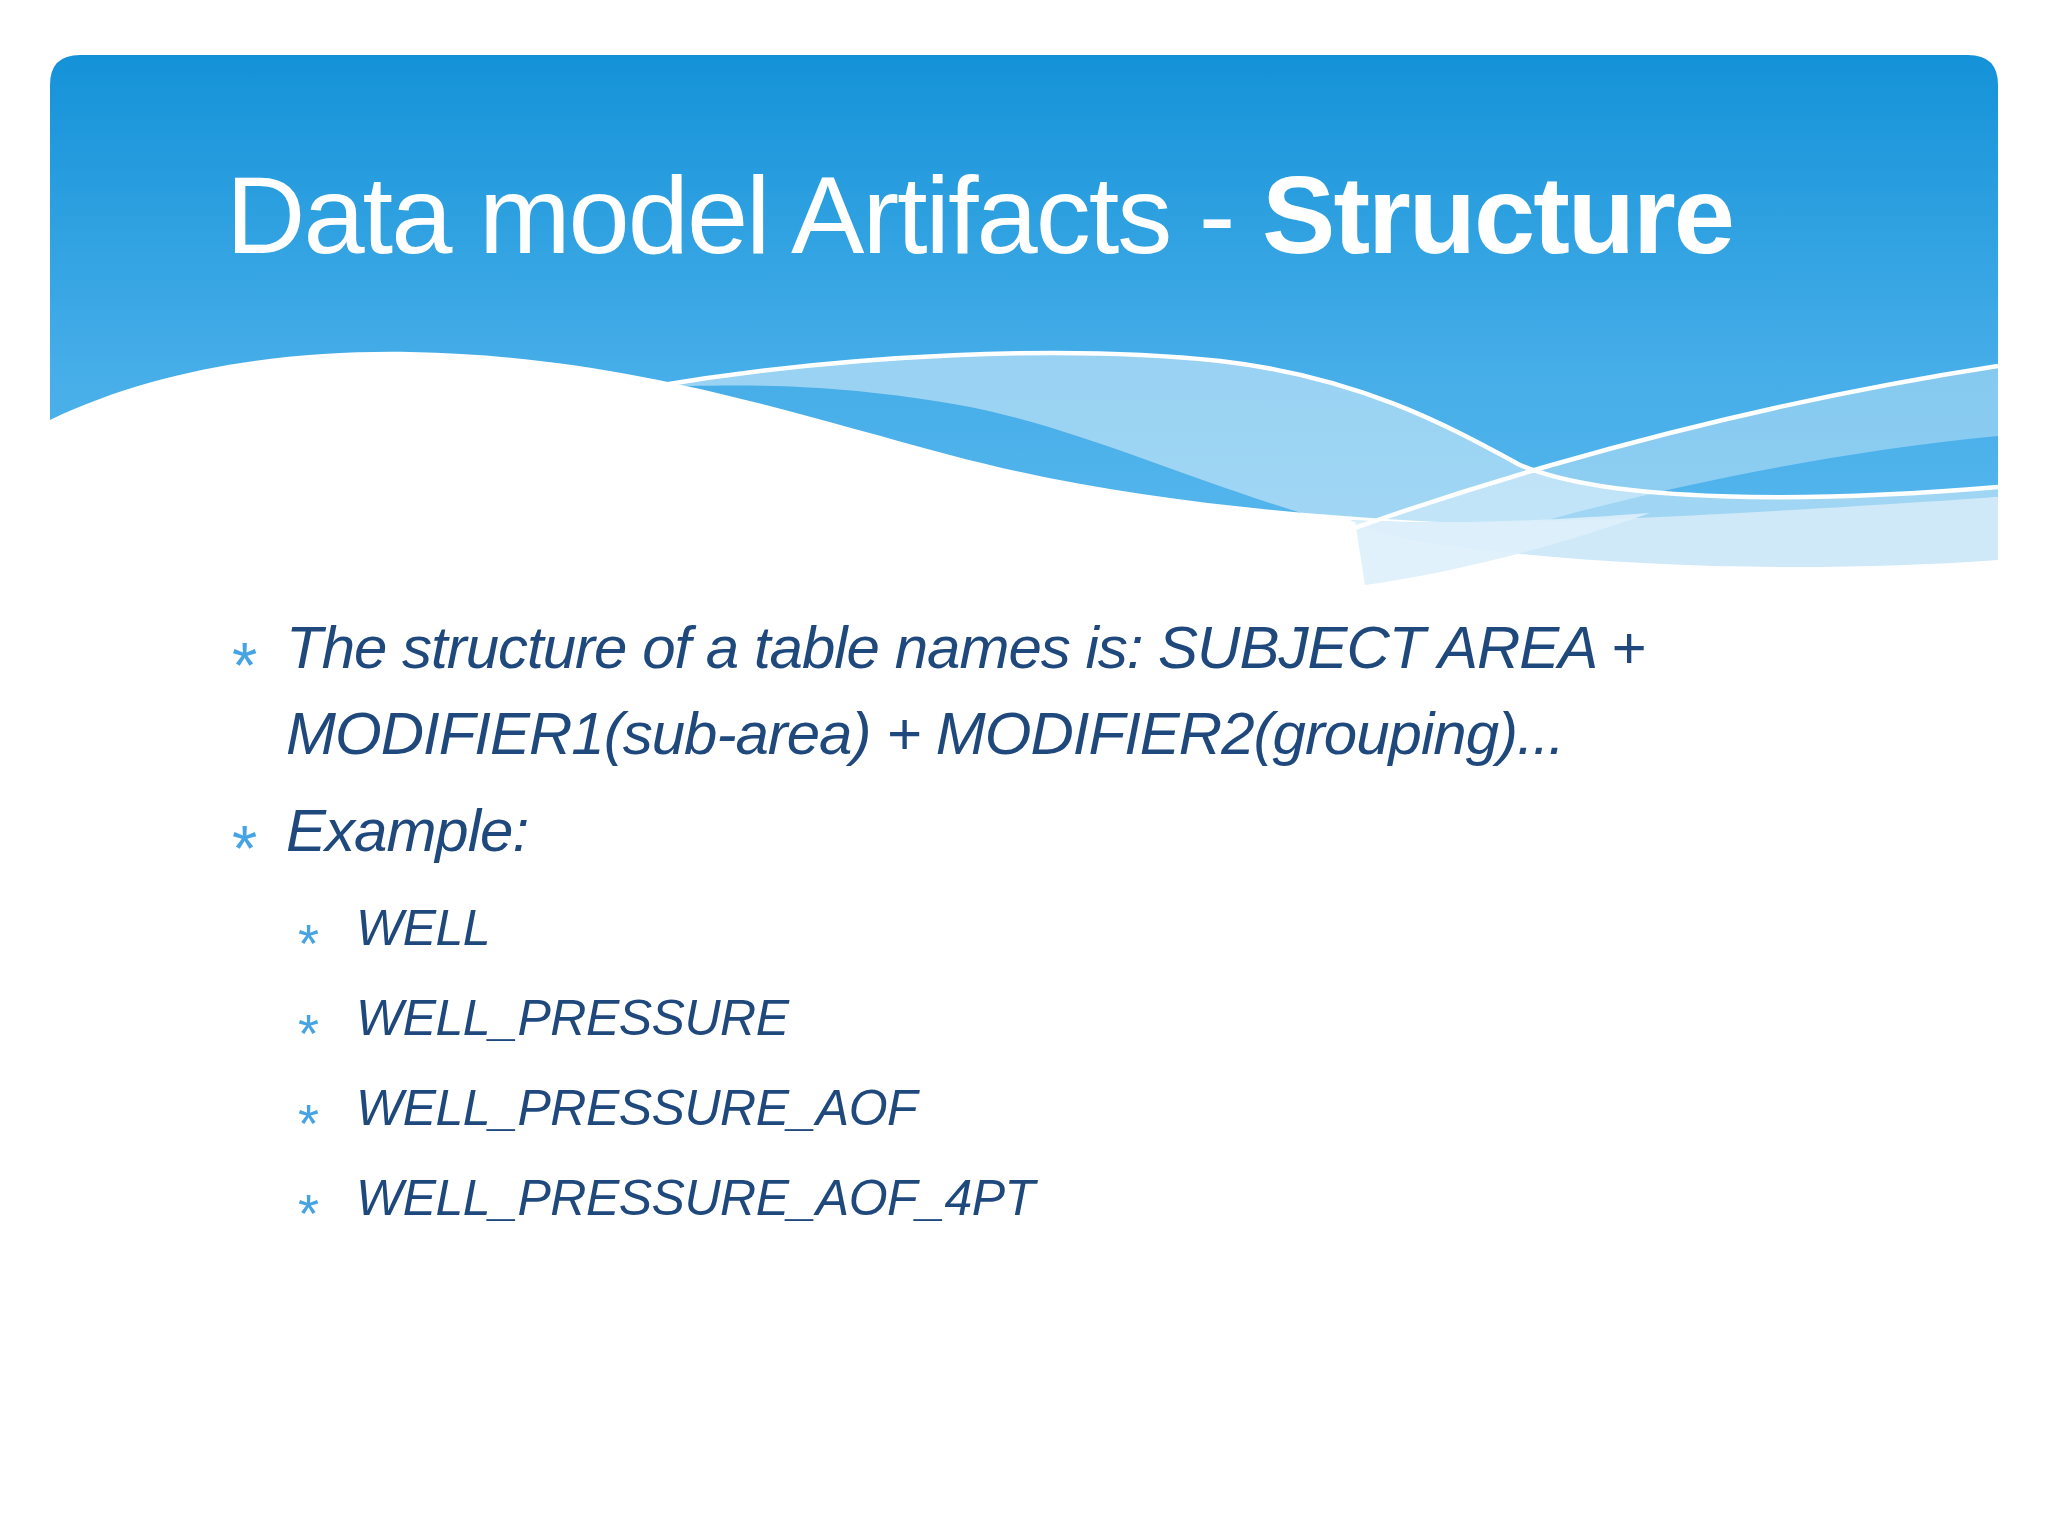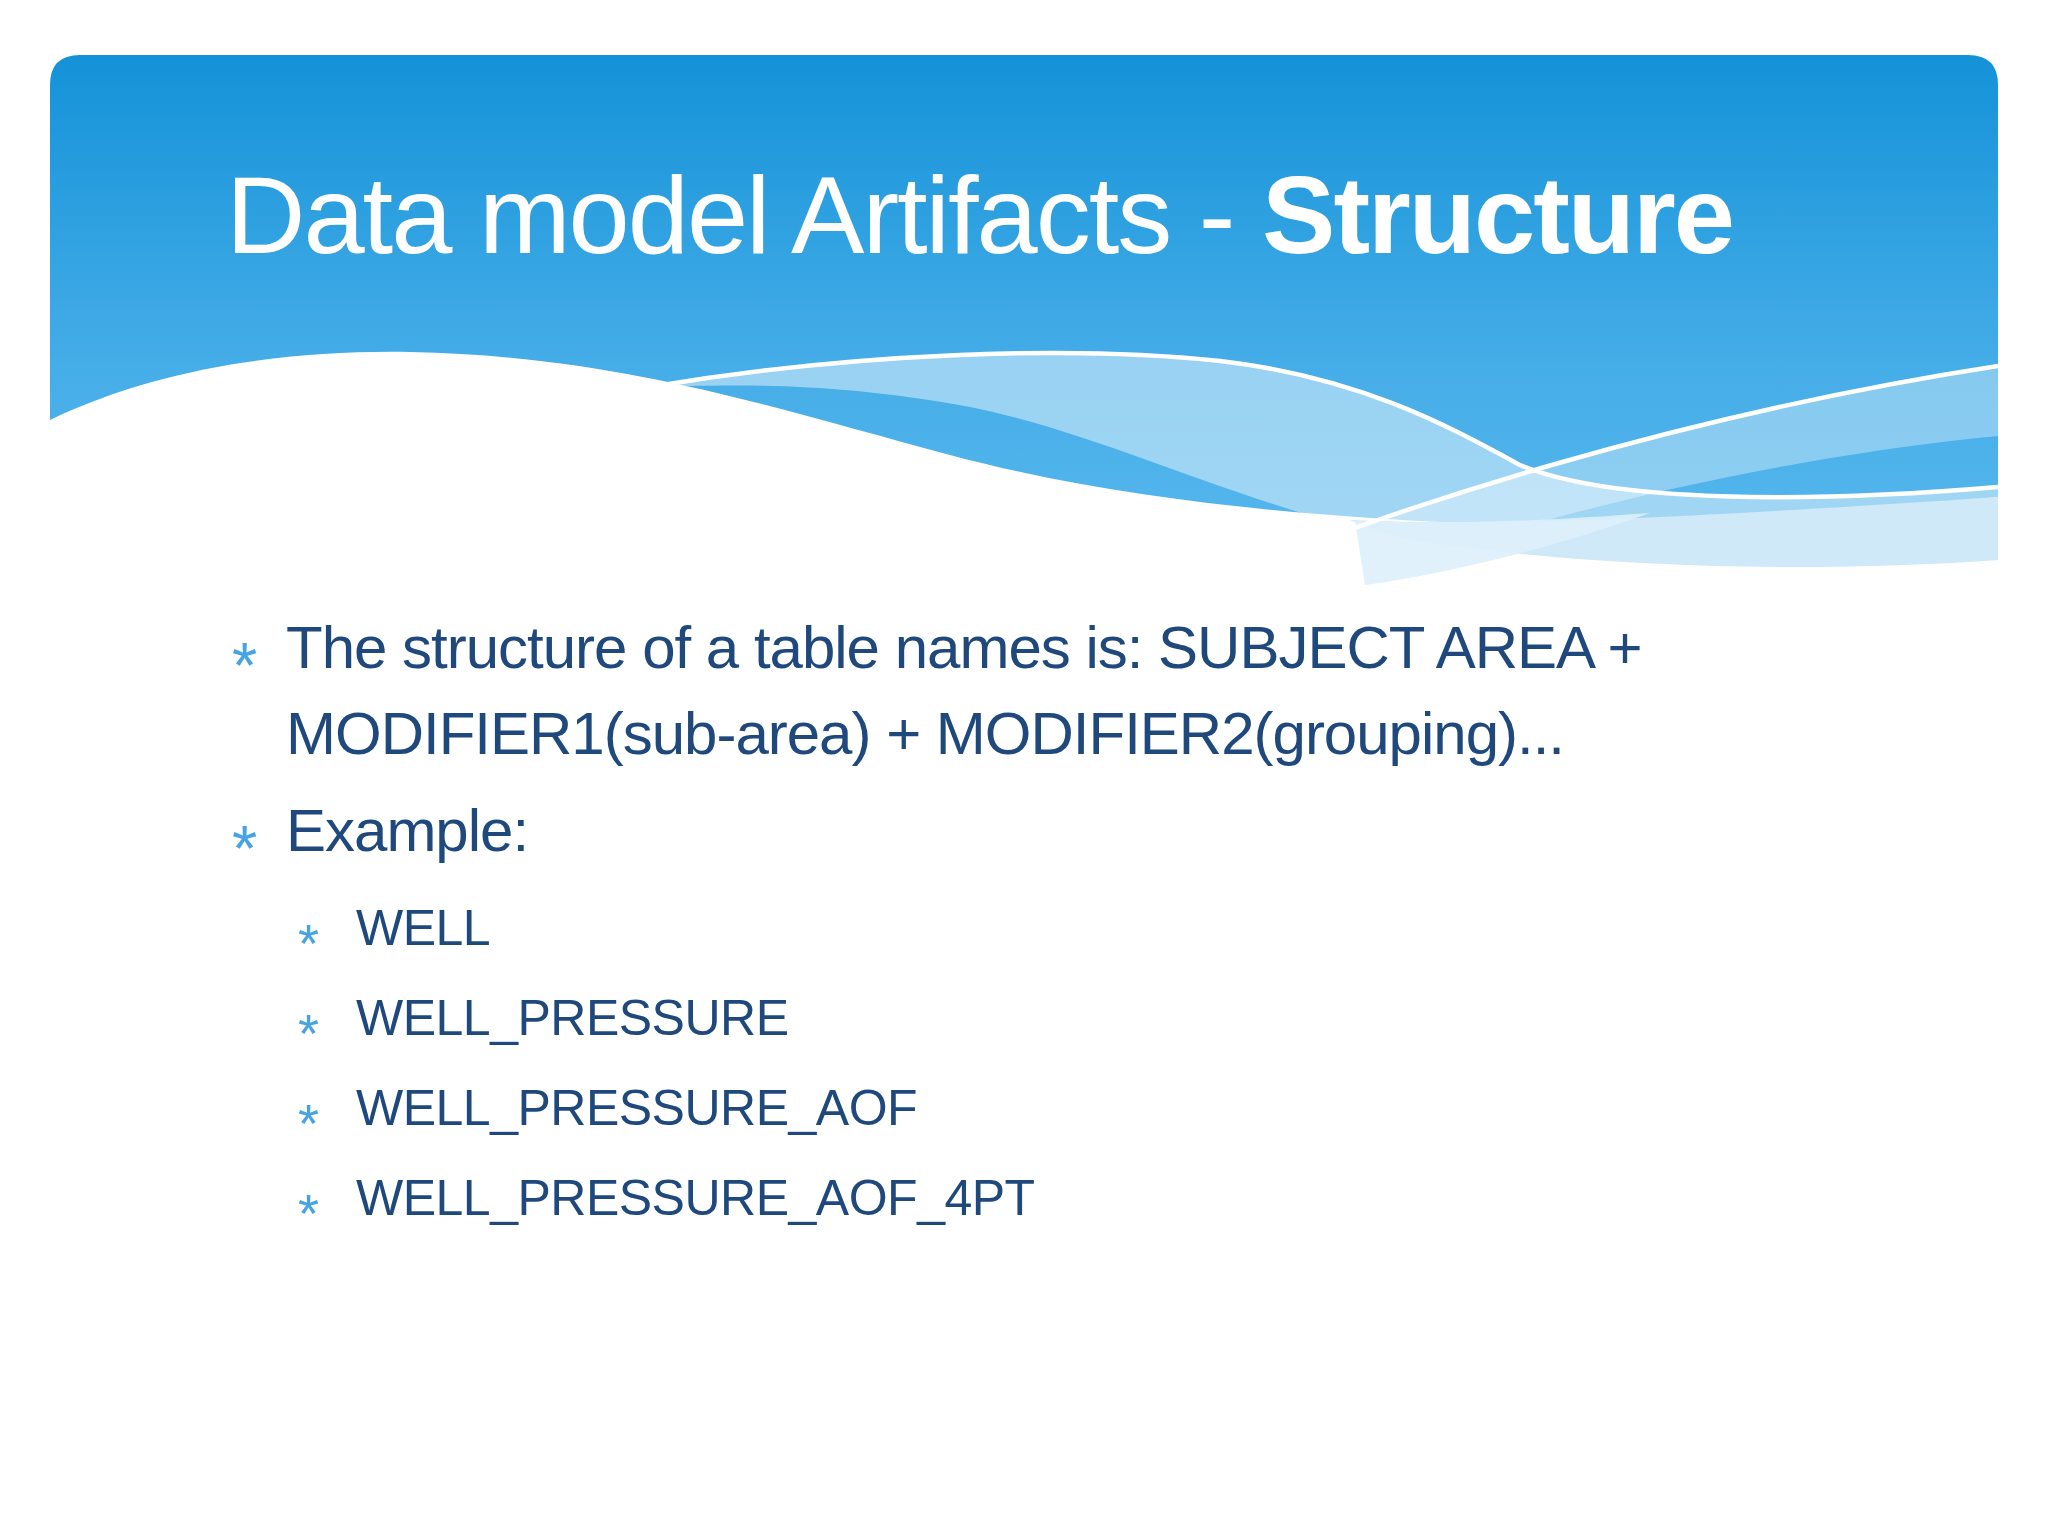--- a/index.html
+++ b/index.html
@@ -74,20 +74,21 @@
     font-size: 1.08em;
     line-height: inherit;
   }
   .marker-cell .glyph {
     display: inline-block;
     transform: translateY(0.28em);
   }
   .bullet-text {
     flex: 1 1 auto;
     word-wrap: break-word;
+    font-style: italic;
   }
 </style>
 </head>
 <body>
 
 <div class="slide">
 
   <svg class="header-art" viewBox="0 0 1948 620" width="1948" height="620" aria-hidden="true">
     <defs>
       <linearGradient id="hdrGrad" x1="0" y1="0" x2="0" y2="1">

